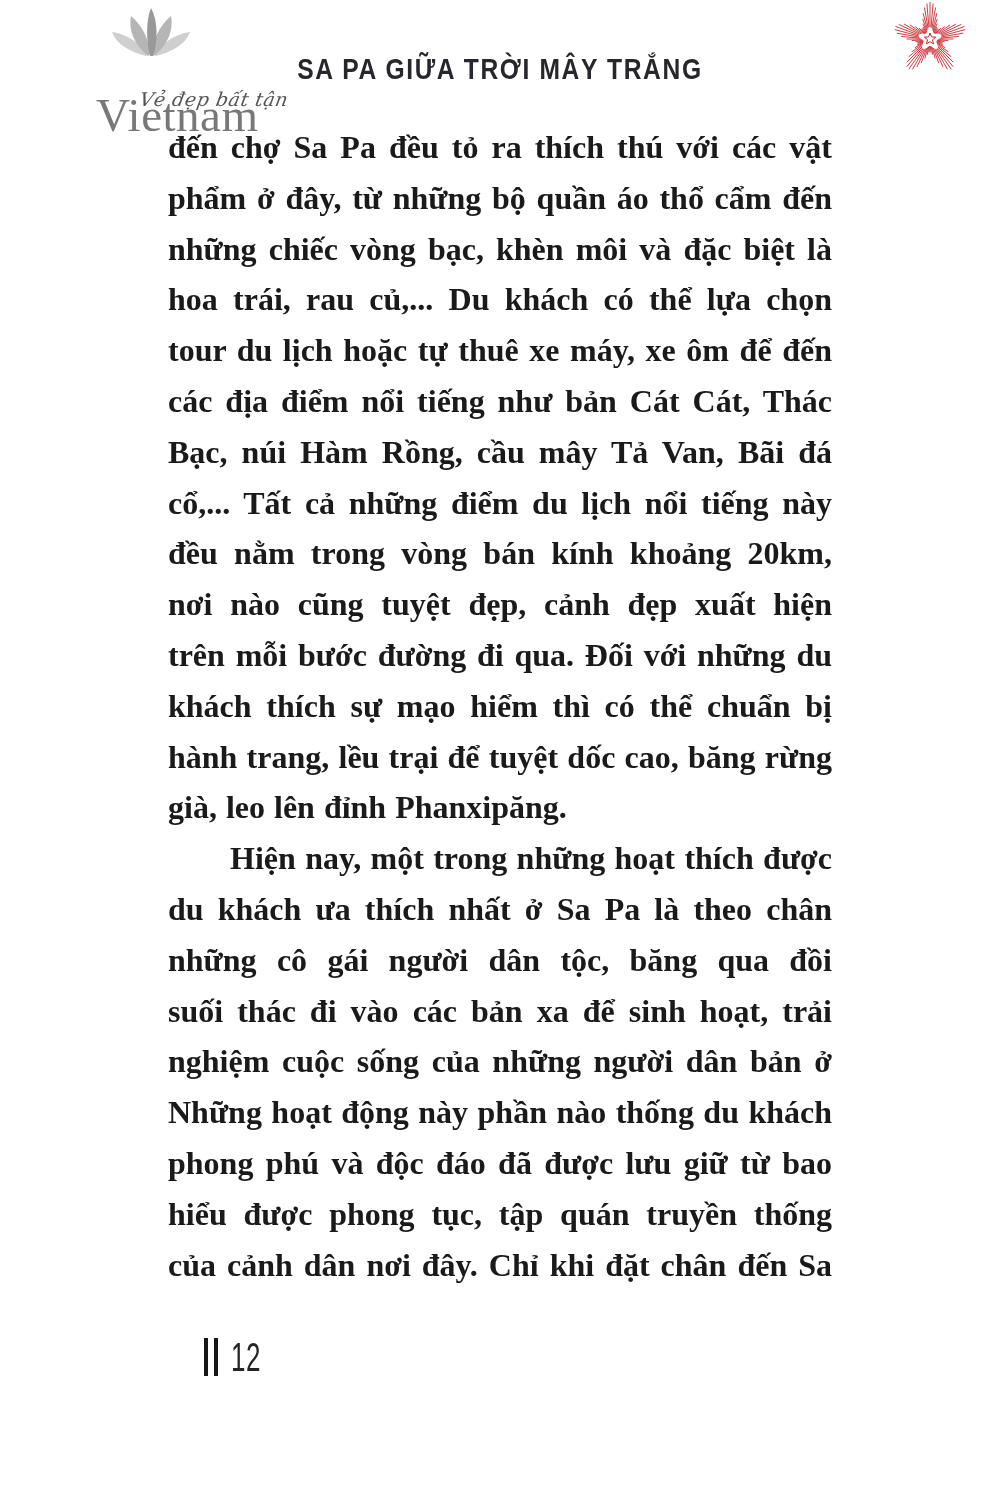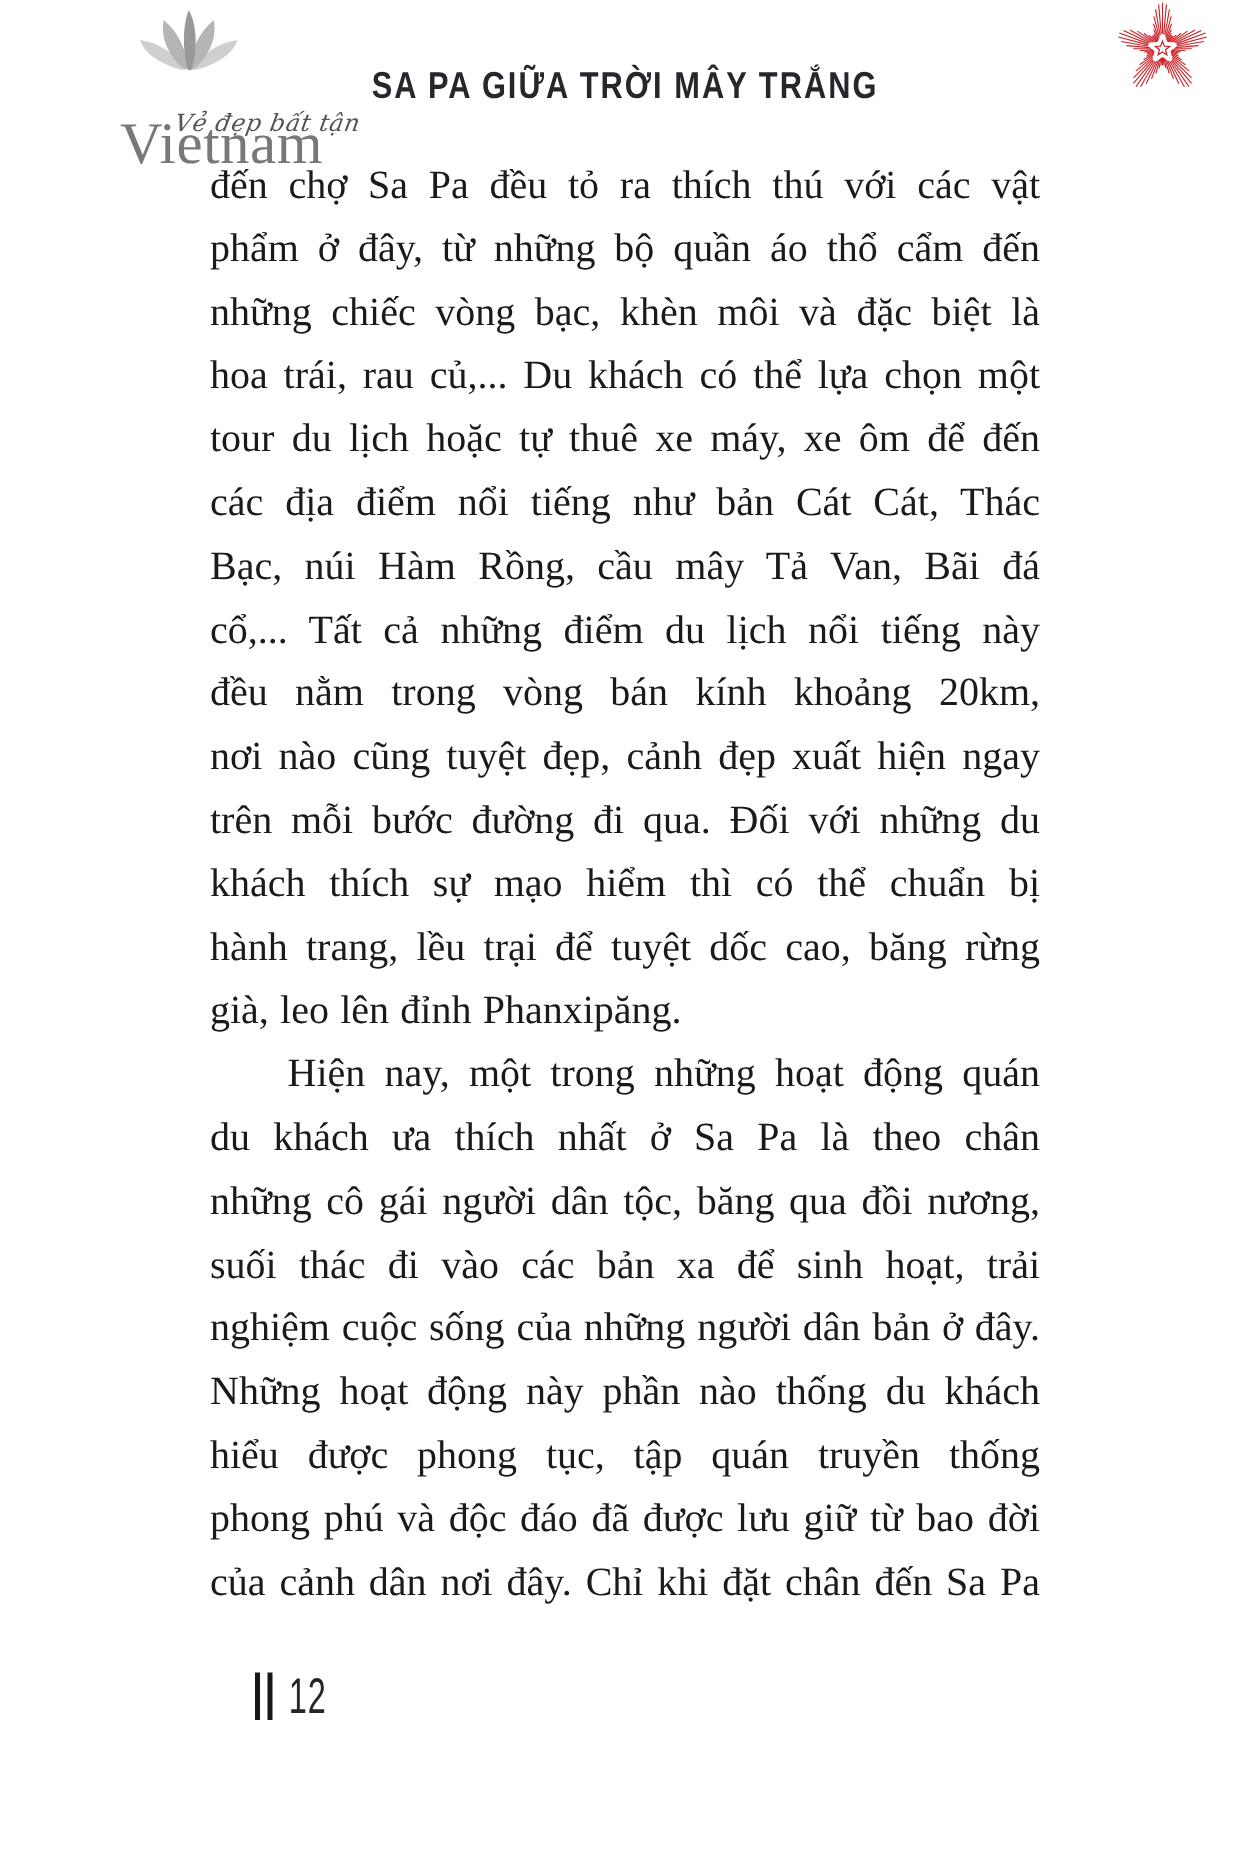--- a/index.html
+++ b/index.html
@@ -46,20 +46,21 @@
   .body-text {
     position:absolute; left:168px; top:122px; width:664px;
     font-size:32px; color:var(--text-color,#1a1a1a);
     font-family:"Liberation Serif", serif;
   }
   .line {
     height:50.8px; line-height:50.8px;
     overflow:hidden;
     text-align:justify; text-align-last:justify;
     word-spacing:1px;
+    font-weight:bold;
   }
   .line.noj { text-align:left; text-align-last:left; }
   .line.indent { text-indent:62px; }
 
   
   .footer { position:absolute; left:176px; top:1336px; height:42px; display:flex; align-items:center;margin-left:28px; }
   .page-bars { display:flex; gap:6px; margin-right:13px; }
   .page-bars i { display:block; width:4px; height:38px; background:#161616; }
   .page-number {
     font-family:"Liberation Sans", sans-serif;
@@ -179,28 +180,28 @@
       <div class="line">Bạc, núi Hàm Rồng, cầu mây Tả Van, Bãi đá</div>
       <div class="line">cổ,... Tất cả những điểm du lịch nổi tiếng này</div>
       <div class="line">đều nằm trong vòng bán kính khoảng 20km,</div>
       <div class="line">nơi nào cũng tuyệt đẹp, cảnh đẹp xuất hiện ngay</div>
       <div class="line">trên mỗi bước đường đi qua. Đối với những du</div>
       <div class="line">khách thích sự mạo hiểm thì có thể chuẩn bị</div>
       <div class="line">hành trang, lều trại để tuyệt dốc cao, băng rừng</div>
       <div class="line noj">già, leo lên đỉnh Phanxipăng.</div>
     </div>
     <div>
-      <div class="line indent">Hiện nay, một trong những hoạt động quán</div>
+      <div class="line indent">Hiện nay, một trong những hoạt thích được</div>
       <div class="line">du khách ưa thích nhất ở Sa Pa là theo chân</div>
       <div class="line">những cô gái người dân tộc, băng qua đồi nương,</div>
       <div class="line">suối thác đi vào các bản xa để sinh hoạt, trải</div>
       <div class="line">nghiệm cuộc sống của những người dân bản ở đây.</div>
       <div class="line">Những hoạt động này phần nào thống du khách</div>
+      <div class="line">phong phú và độc đáo đã được lưu giữ từ bao đời</div>
       <div class="line">hiểu được phong tục, tập quán truyền thống</div>
-      <div class="line">phong phú và độc đáo đã được lưu giữ từ bao đời</div>
       <div class="line">của cảnh dân nơi đây. Chỉ khi đặt chân đến Sa Pa</div>
     </div>
   </div>
 
   <div class="footer">
     <span class="page-bars">
         <i></i>
         <i></i>
       </span>
     <span class="page-number">12</span>

